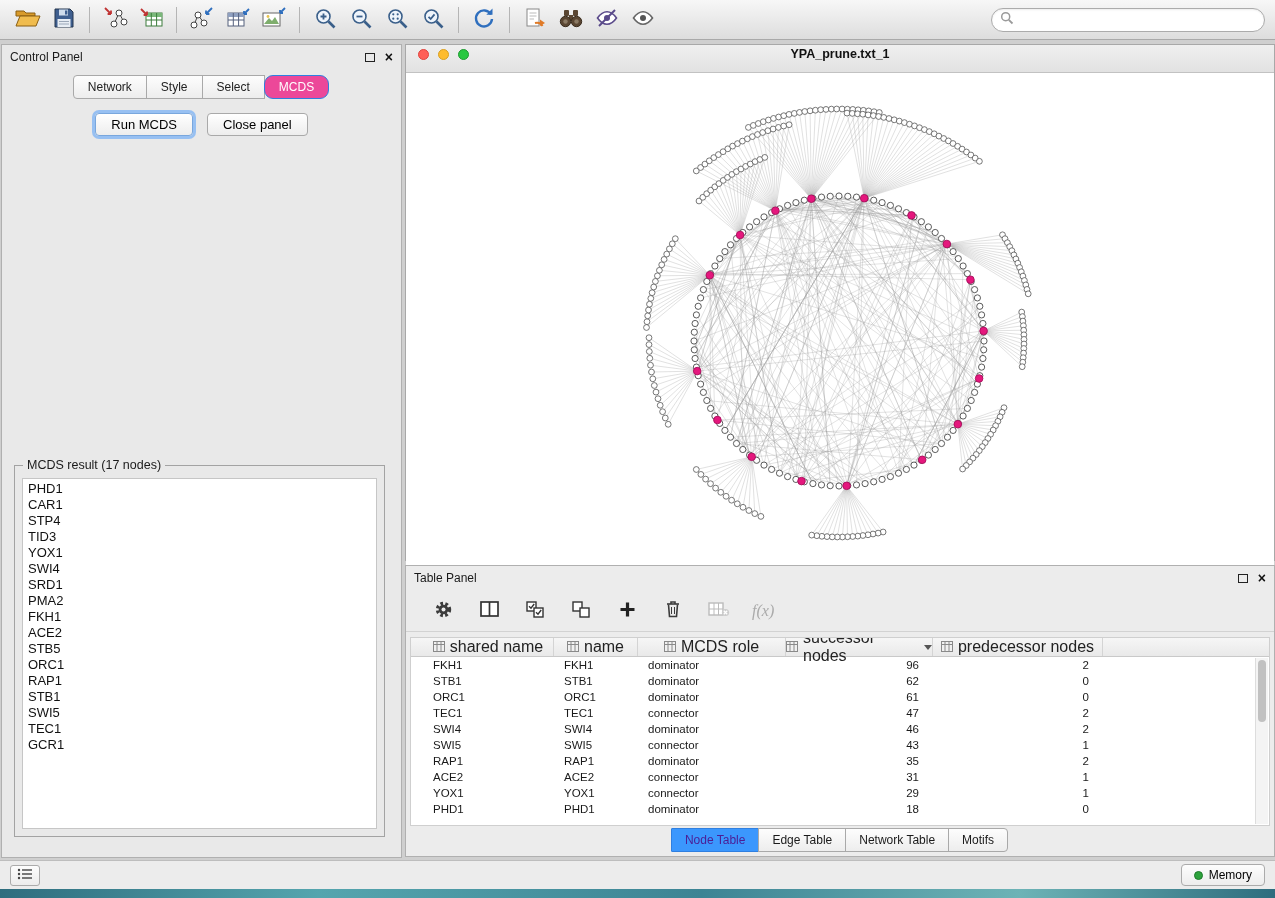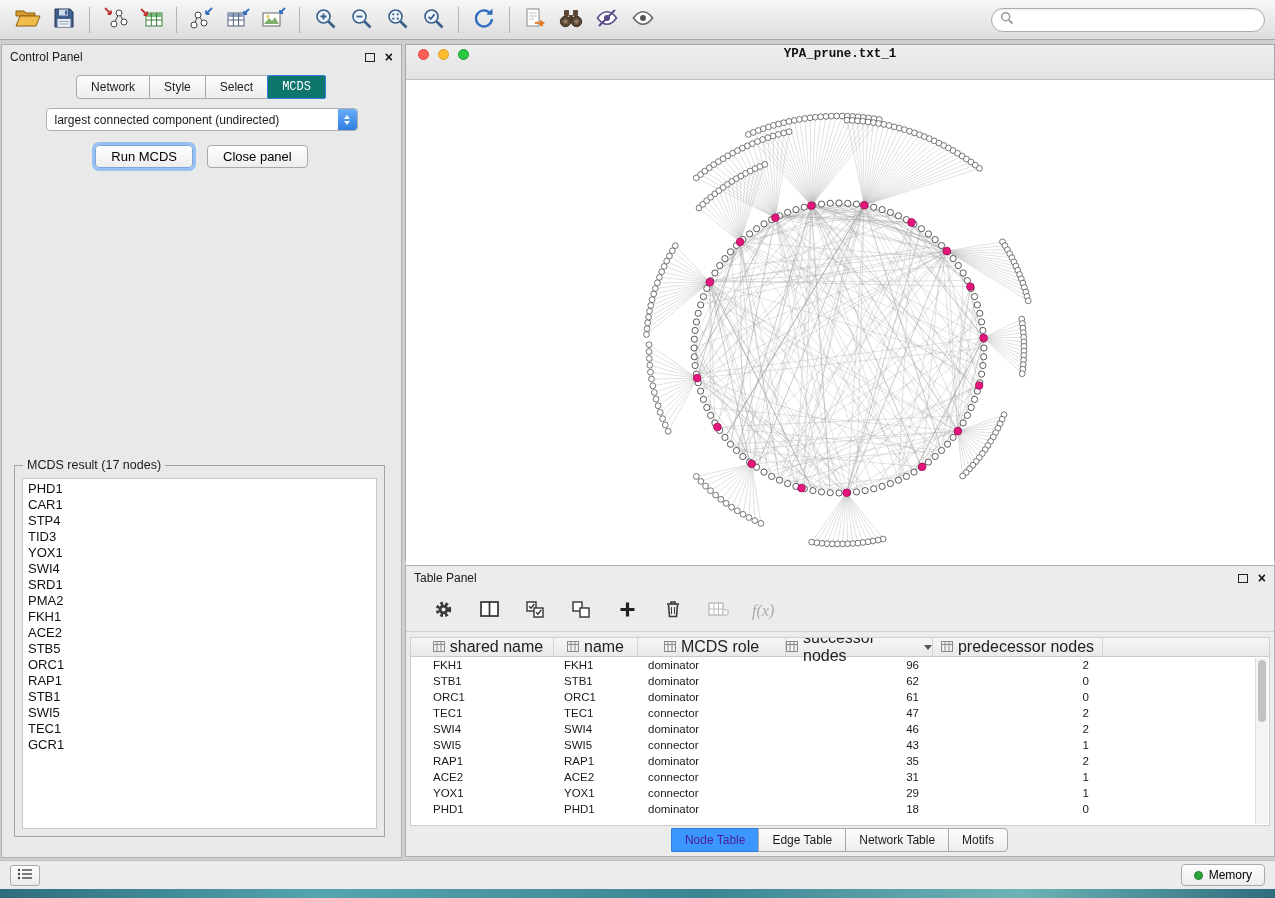--- a/index.html
+++ b/index.html
@@ -26,21 +26,21 @@
   .close-x { font-weight:bold; font-size:14px; line-height:10px; color:#111; }
 
   
   .control-panel { position:absolute; left:1px; top:44px; width:401px; height:814px;
     background:#e9e9e9; border:1px solid #b0b0b0; }
   .cp-tabs { display:flex; justify-content:center; margin-top:6px; }
   .cp-tab { padding:4px 14px; font-size:12px; border:1px solid #a9a9a9;
     background:linear-gradient(#fdfdfd,#ededed); margin-left:-1px; color:#222; }
   .cp-tab:first-child { border-radius:4px 0 0 4px; }
   .cp-tab:last-child { border-radius:0 4px 4px 0; }
-  .cp-tab.active { background:#0f766e; border-color:#2f7fe0; color:#fff; border-radius:2px;font-family:Liberation Mono, monospace; }
+  .cp-tab.active { background:#ec4899; border-color:#2f7fe0; color:#fff; border-radius:9px; }
   .opt-label { text-align:center; margin-top:22px; font-size:12.5px; }
   .criterion-select { width:312px; height:23px; margin:9px auto 0; background:#fff;
     border:1px solid #aeaeae; border-radius:4px; display:flex; align-items:center;
     font-size:12px; padding-left:8px; position:relative; }
   .criterion-select .val { flex:1; white-space:nowrap; overflow:hidden; }
   .stepper { width:19px; height:21px; border-radius:0 3px 3px 0;
     background:linear-gradient(#6aaef8,#2f7de1); display:flex; flex-direction:column;
     align-items:center; justify-content:center; gap:2px; }
   .tri-up { width:0; height:0; border-left:3.5px solid transparent; border-right:3.5px solid transparent; border-bottom:4px solid #fff; }
   .tri-dn { width:0; height:0; border-left:3.5px solid transparent; border-right:3.5px solid transparent; border-top:4px solid #fff; }
@@ -52,22 +52,22 @@
   .result-box { position:absolute; left:12px; right:16px; top:420px; bottom:20px;
     border:1px solid #a3a3a3; border-radius:0; }
   .result-legend { position:absolute; top:-8px; left:8px; background:#e9e9e9; padding:0 4px; font-size:12.5px; }
   .result-list { position:absolute; left:7px; right:7px; top:12px; bottom:7px; background:#fff;
     border:1px solid #c6c6c6; overflow:hidden; padding:2px 0 0 5px; }
   .mcds-item { font-size:13px; line-height:16px; color:#111; }
 
   
   .network-window { position:absolute; left:405px; top:44px; width:870px; height:517px;
     background:#fff; border:1px solid #a8a8a8; }
-  .net-titlebar { position:relative; height:35px; background:linear-gradient(#efefef,#e2e2e2);
-    border-bottom:1px solid #c2c2c2;font-family:Liberation Mono, monospace; }
+  .net-titlebar { position:relative; height:28px; background:linear-gradient(#efefef,#e2e2e2);
+    border-bottom:1px solid #c2c2c2; }
   .tl { position:absolute; top:4px; width:11px; height:11px; border-radius:50%; }
   .tl.red { left:12px; background:#ff5f57; border:1px solid #e0443e; }
   .tl.yellow { left:32px; background:#febc2e; border:1px solid #d9a022; }
   .tl.green { left:52px; background:#28c840; border:1px solid #1f9a31; }
   .net-title { position:absolute; left:0; right:0; top:2px; text-align:center;
     font-size:12.5px; font-weight:bold; color:#111; }
   #net-svg { display:block; width:868px; height:496px; background:#fff; }
   .chord { stroke:#979797; stroke-width:.6; stroke-opacity:.45; }
   .fanline { stroke:#ababab; stroke-width:.6; stroke-opacity:.6; }
   .ringnode { fill:#fff; stroke:#4a4a4a; stroke-width:.9; }
@@ -313,27 +313,20 @@
     </div>
 
     <div class="cp-tabs">
       <div class="cp-tab">Network</div>
       <div class="cp-tab">Style</div>
       <div class="cp-tab">Select</div>
       <div class="cp-tab active">MCDS</div>
     </div>
 
 
-    <div class="criterion-select">
-      <span class="val">largest connected component (undirected)</span>
-      <span class="stepper">
-          <span class="tri-up"></span>
-          <span class="tri-dn"></span>
-        </span>
-    </div>
 
     <div class="cp-buttons">
       <button class="btn focused">Run MCDS</button>
       <button class="btn">Close panel</button>
     </div>
 
     <div class="result-box">
       <span class="result-legend">MCDS result (17 nodes)</span>
       <div class="result-list">
           <div class="mcds-item">PHD1</div>

